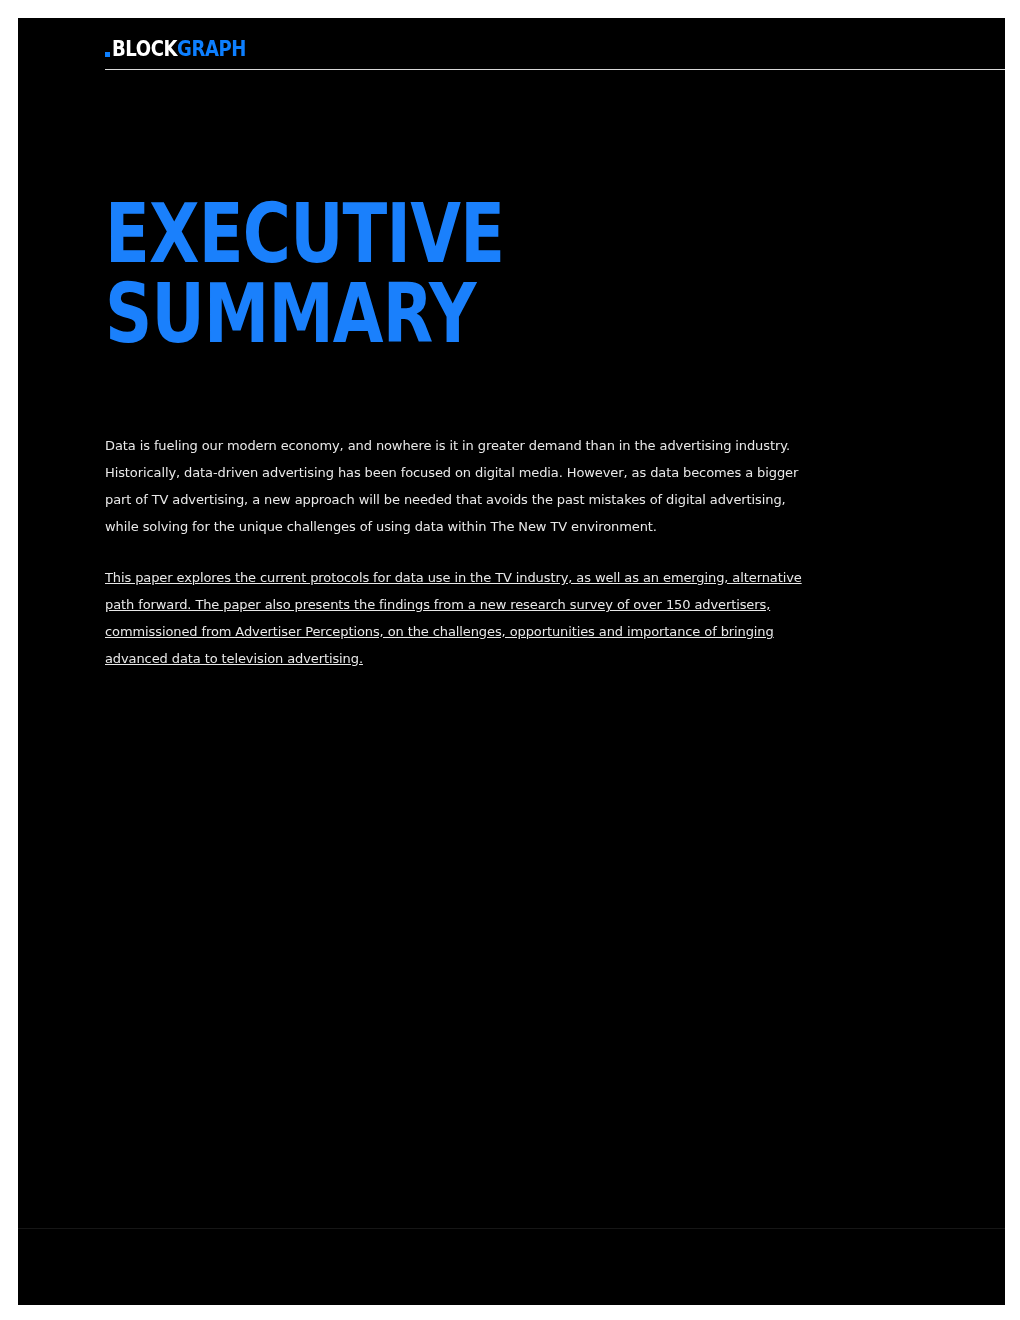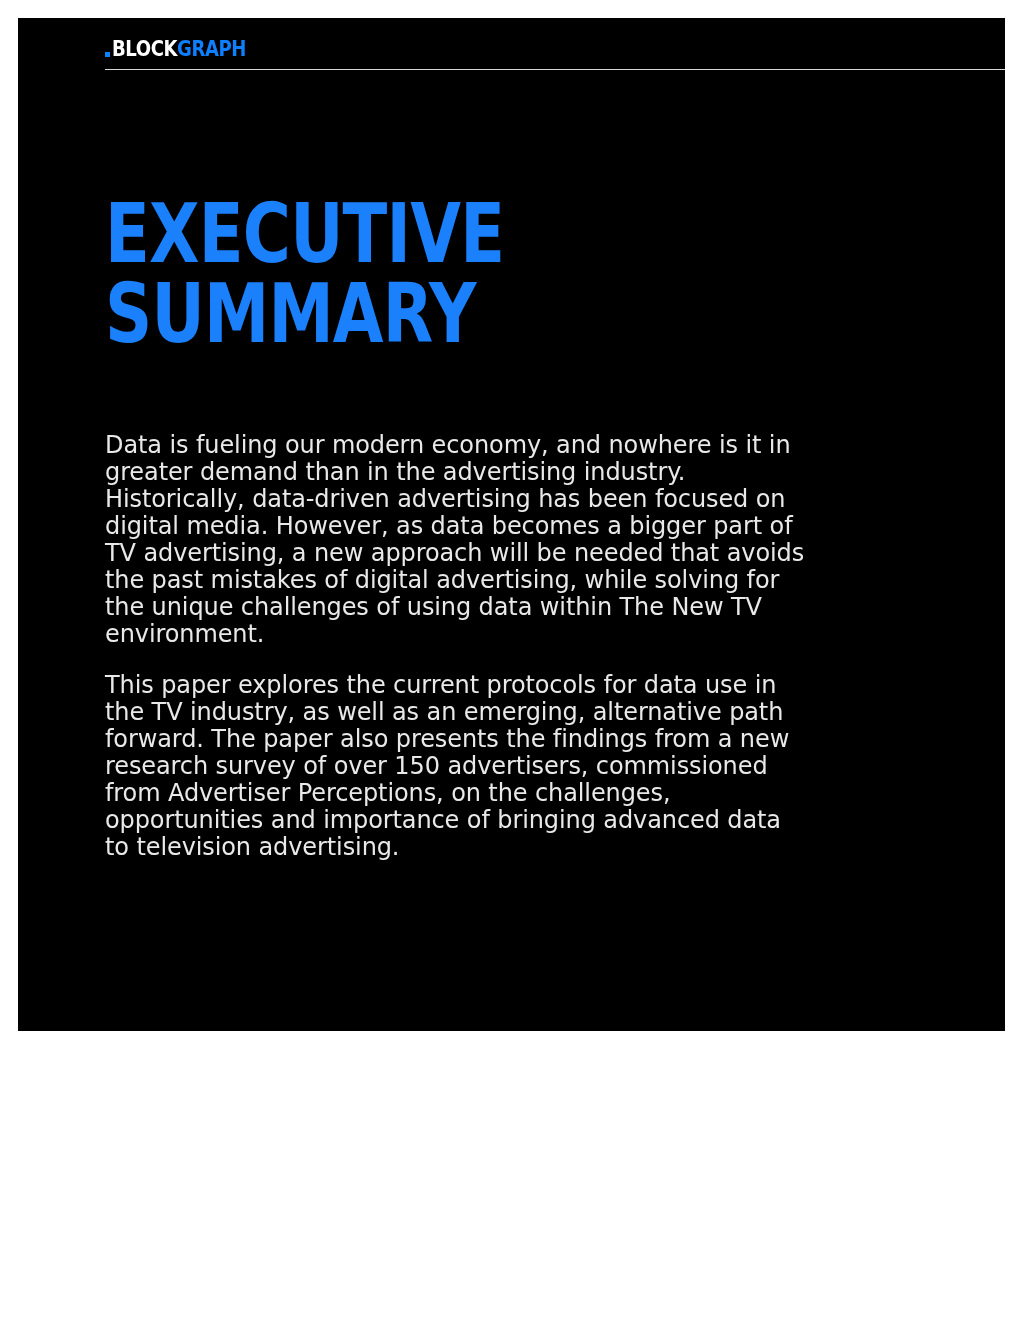--- a/index.html
+++ b/index.html
@@ -14,21 +14,21 @@
     overflow: hidden;
     font-family: "Liberation Sans", sans-serif;
   }
 
   
   .page {
     position: absolute;
     left: 18px;
     top: 18px;
     width: 987px;
-    height: 1013px;
+    height: 1287px;
     background: #000000;
     overflow: hidden;
   }
 
   
   .header {
     position: absolute;
     left: 87px;          
     top: 16px;
     right: 0;
@@ -91,26 +91,26 @@
   .body-copy {
     position: absolute;
     left: 87px;
     top: 414px;          
     width: 700px;
   }
   .body-copy p {
     margin: 0 0 24px 0;
     color: #e9e9e9;
     font-family: "DejaVu Sans", sans-serif;
-    font-size: 24px;
+    font-size: 13px;
     line-height: 27px;
     font-weight: 400;
     letter-spacing: -0.1px;
   }
-  .body-copy p:last-child { margin-bottom: 0; }
+  .body-copy p:last-child { margin-bottom: 0; text-decoration: underline; }
 
   
   .footer-rule {
     position: absolute;
     left: 0;
     right: 0;
     top: 1210px;         
     height: 1px;
     background: #161616;
   }

